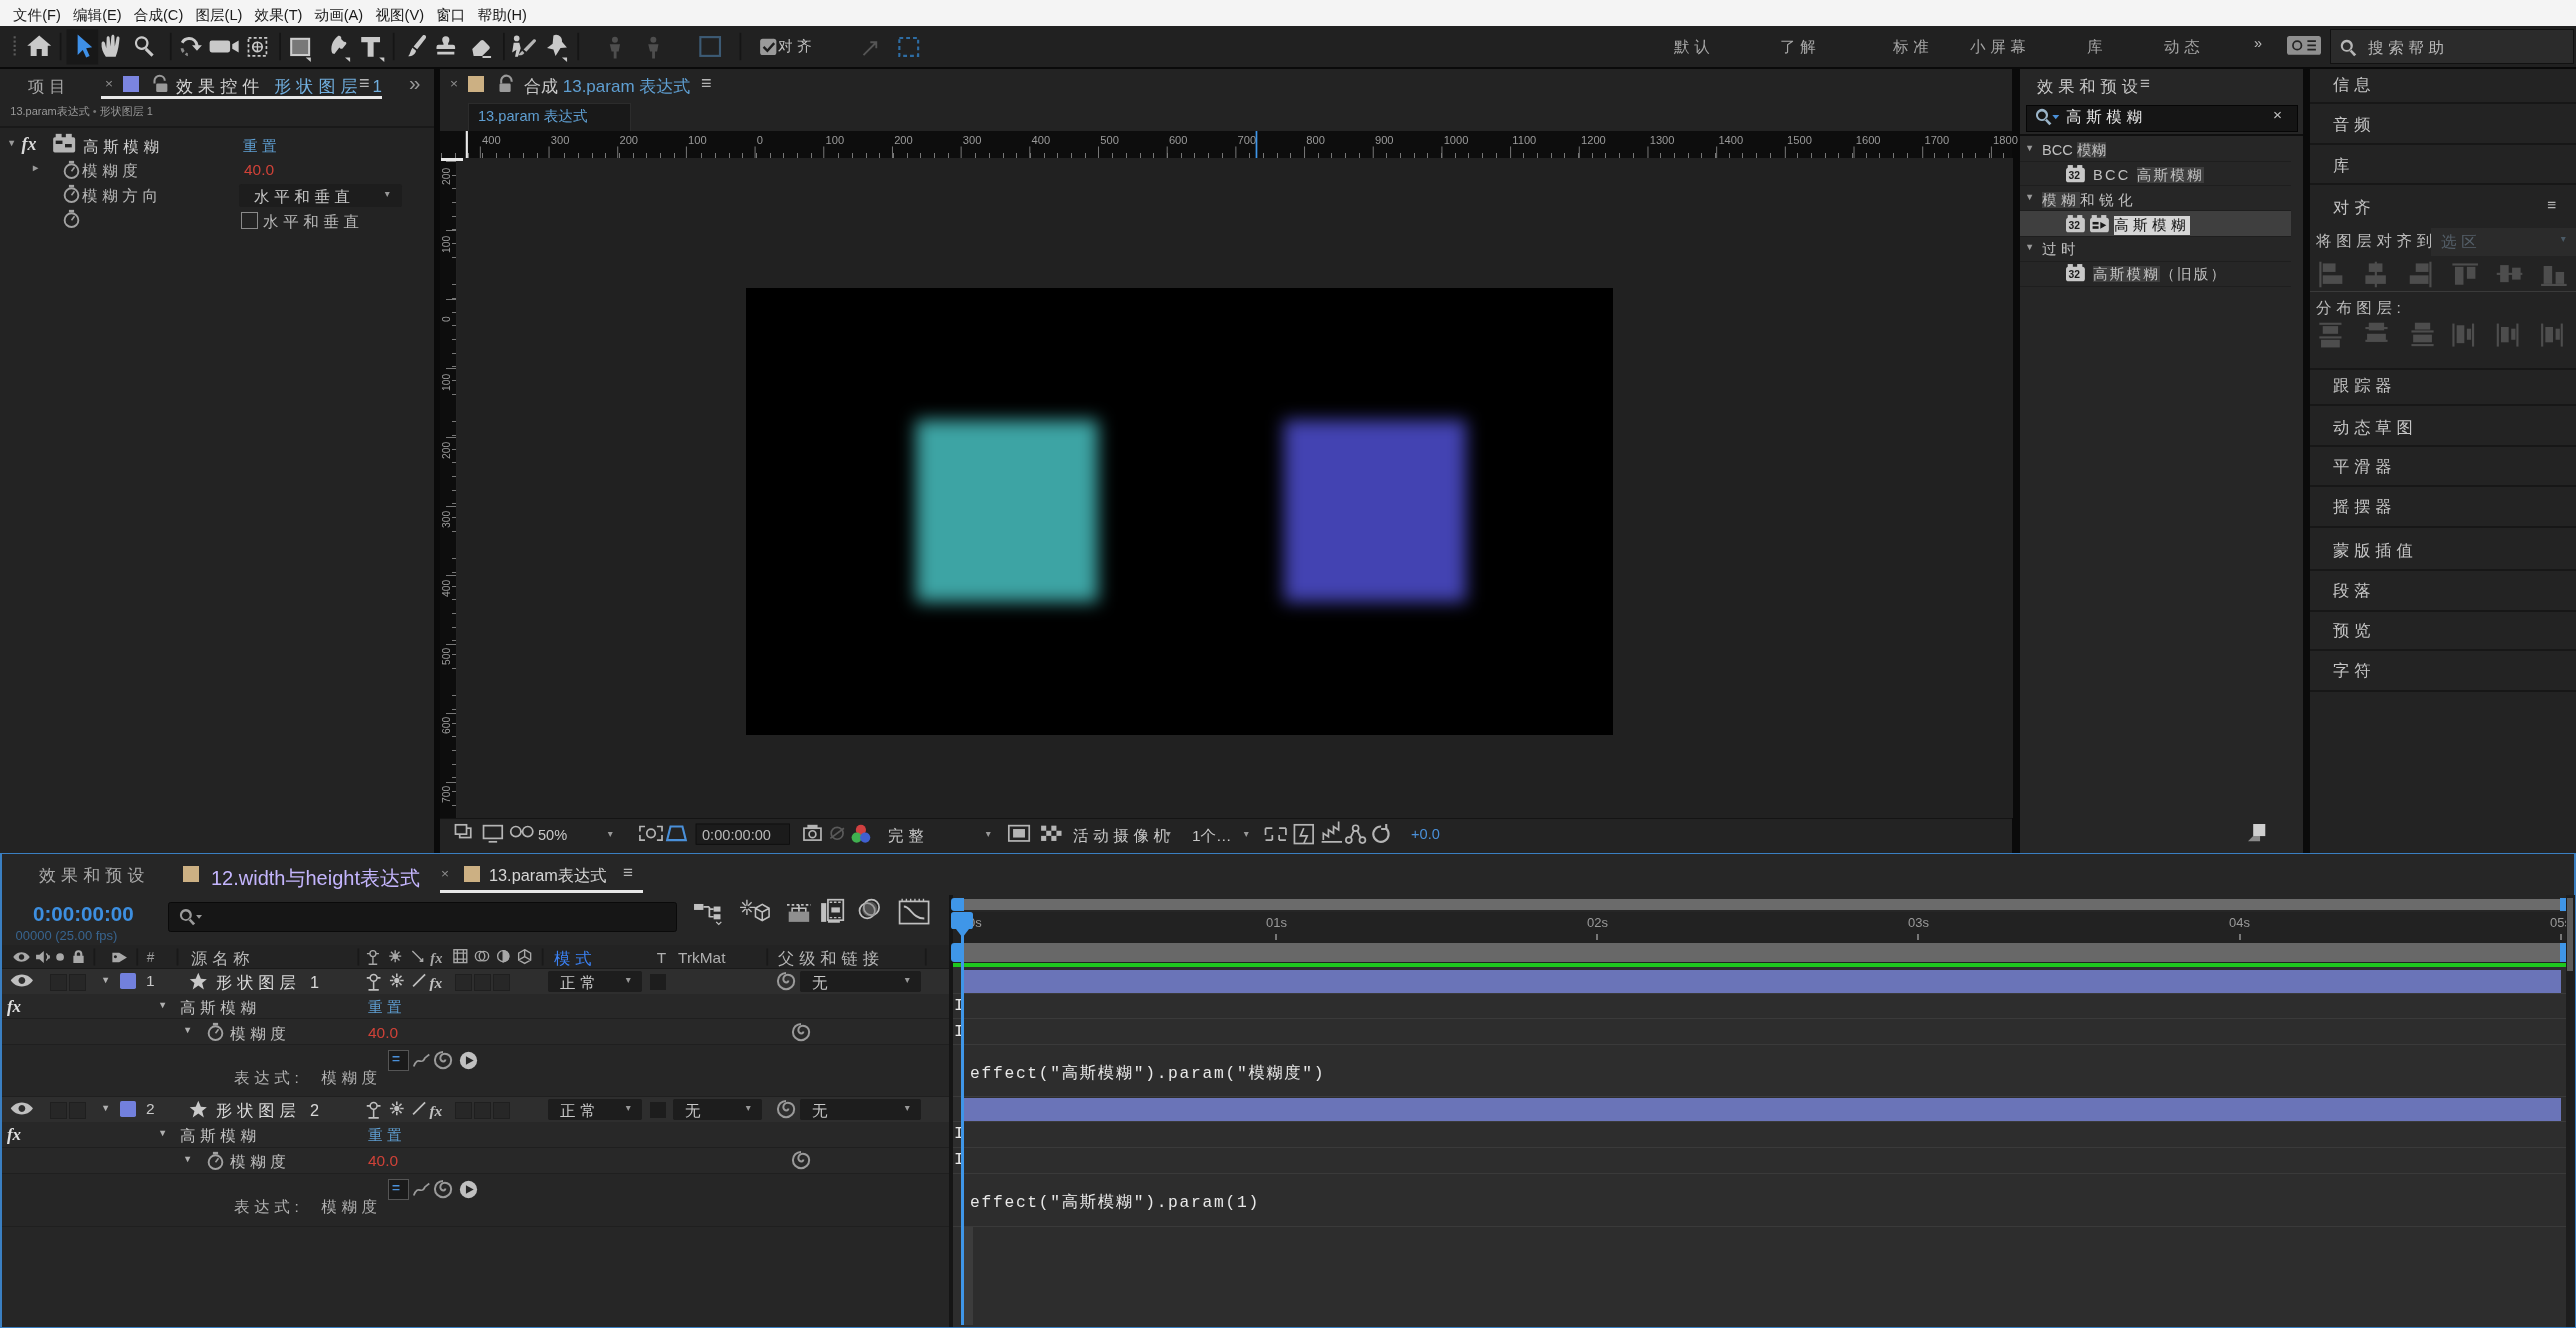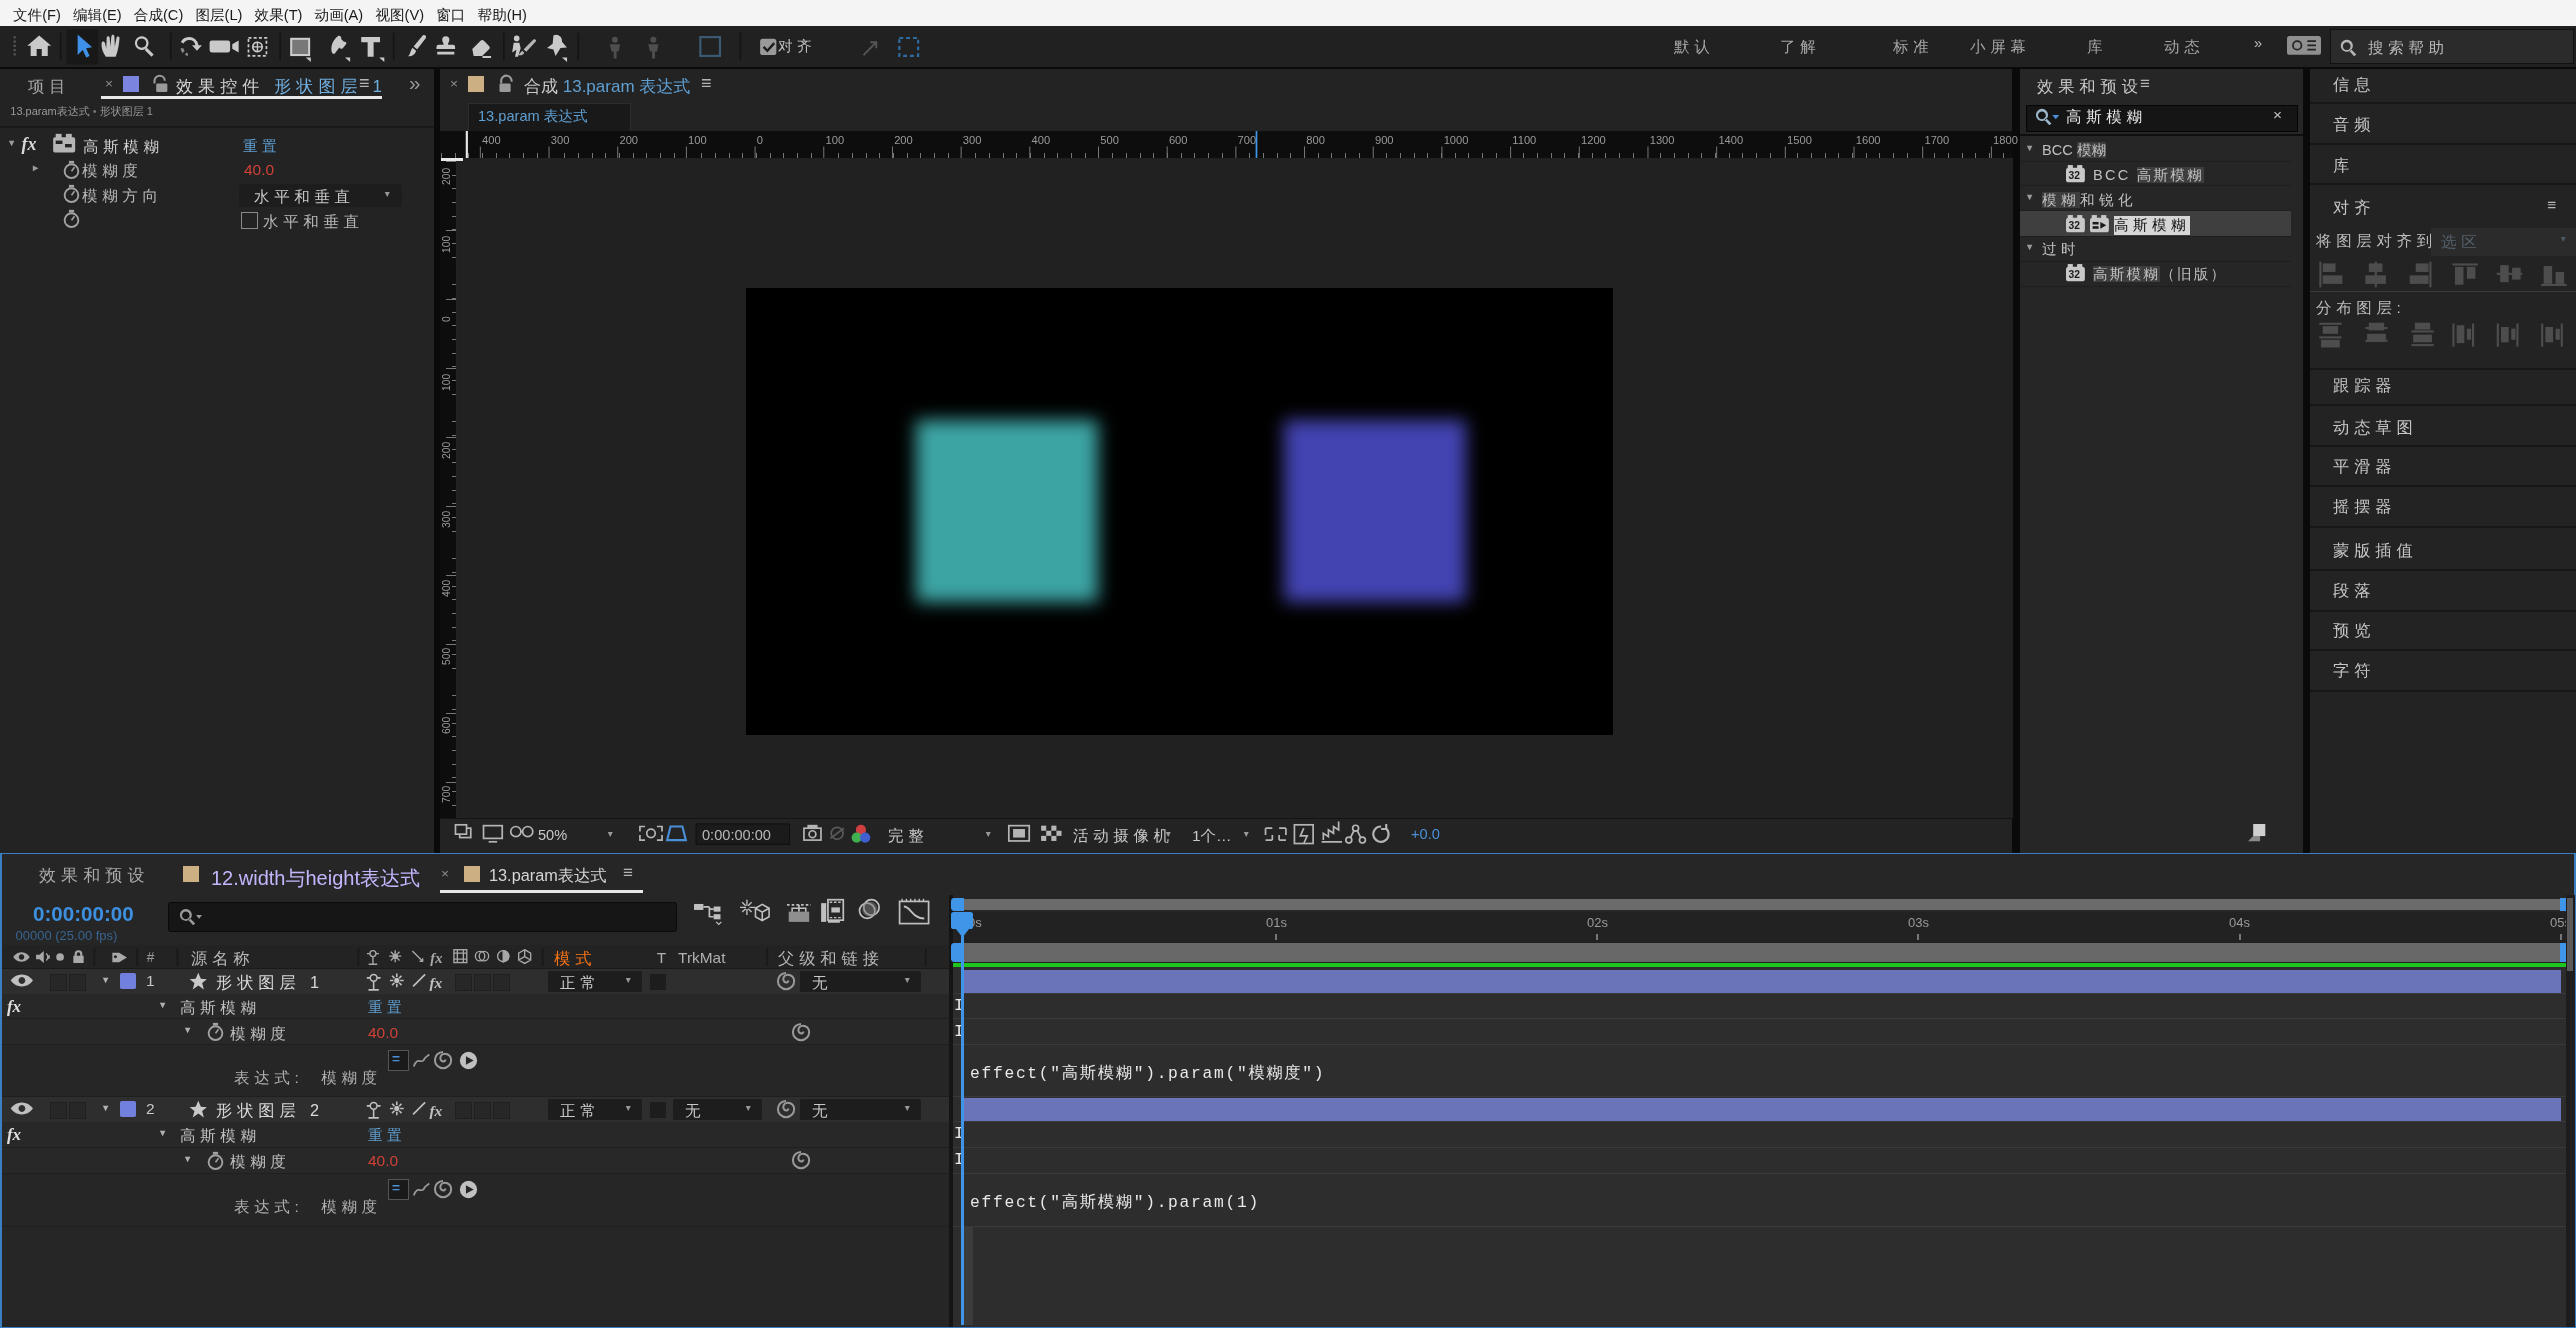--- a/index.html
+++ b/index.html
@@ -586,21 +586,21 @@
   <g transform="translate(601,3)">
           <path d="M10 2.5 l7 4 v8 l-7 4 -7 -4 v-8 Z M10 2.5 v8 M3 14.5 l7 -4 M17 14.5 l-7 -4"></path>
         </g>
  </g>
  <g fill="#b0b0b0" font-size="18" font-family="Liberation Sans">
   <text x="765" y="21">T</text>
         <text x="790" y="21">TrkMat</text>
  </g>
 </svg>
 <div class="t" style="left:191px;top:948px;font-size:16.3px;color:#b8b8b8;letter-spacing:0.30em;">源名称</div>
-<div class="t" style="left:554px;top:948px;font-size:16.3px;color:#f97316;letter-spacing:0.30em;">模式</div>
+<div class="t" style="left:554px;top:948px;font-size:16.3px;color:#3b82f6;letter-spacing:0.30em;">模式</div>
 <div class="t" style="left:778px;top:948px;font-size:16.3px;color:#b8b8b8;letter-spacing:0.30em;">父级和链接</div>
 <div class="a" style="left:1.7px;top:993px;width:947px;height:51px;background:#282828;"></div>
 <div class="a" style="left:1.7px;top:1121px;width:947px;height:52px;background:#282828;"></div>
 <div class="a" style="left:1.7px;top:993px;width:947px;height:0.9px;background:#1f1f1f;"></div>
 <div class="a" style="left:1.7px;top:1018px;width:947px;height:0.9px;background:#1f1f1f;"></div>
 <div class="a" style="left:1.7px;top:1044px;width:947px;height:0.9px;background:#1f1f1f;"></div>
 <div class="a" style="left:1.7px;top:1096px;width:947px;height:0.9px;background:#1f1f1f;"></div>
 <div class="a" style="left:1.7px;top:1121px;width:947px;height:0.9px;background:#1f1f1f;"></div>
 <div class="a" style="left:1.7px;top:1147px;width:947px;height:0.9px;background:#1f1f1f;"></div>
 <div class="a" style="left:1.7px;top:1173px;width:947px;height:0.9px;background:#1f1f1f;"></div>

